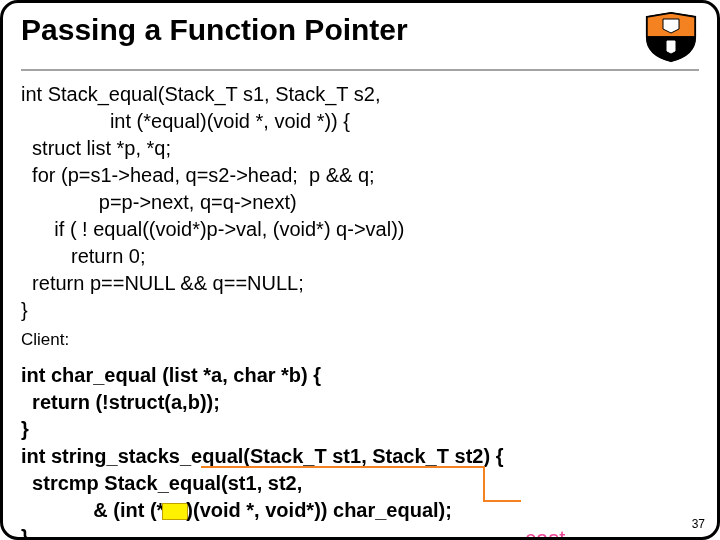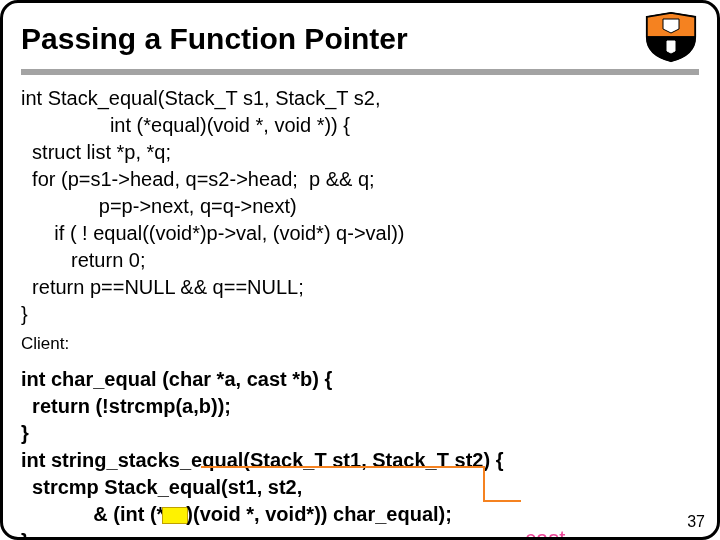--- a/index.html
+++ b/index.html
@@ -7,23 +7,23 @@
   .slide {
     width: 720px; height: 540px;
     border: 3px solid #000;
     border-radius: 18px;
     padding: 8px 18px 10px 18px;
     position: relative;
     overflow: hidden;
   }
   .title-row {
     display: flex;
-    align-items: center;
+    align-items: flex-start;
     gap: 12px;
-    border-bottom: 6px solid #a3a3a3;
+    border-bottom: 2px solid #a3a3a3;
     padding-bottom: 6px;
     margin-bottom: 10px;
   }
   .title {
     font-size: 30px;
     font-weight: bold;
     color: #000;
     flex: 1;
     line-height: 1.1;
     padding-top: 2px;
@@ -55,21 +55,21 @@
   }
   .callout-line {
     position: absolute;
     border-bottom: 2px solid #f58220;
   }
   .callout-line.v1 { border-left: 2px solid #f58220; border-bottom: none; }
   .page-num {
     position: absolute;
     right: 12px;
     bottom: 6px;
-    font-size: 16px;
+    font-size: 12px;
     color: #000;
   }
 </style>
 </head>
 <body>
 
 <div class="slide">
 
   <div class="title-row">
     <div class="title">Passing a Function Pointer</div>
@@ -87,22 +87,22 @@
   struct list *p, *q;
   for (p=s1-&gt;head, q=s2-&gt;head;  p &amp;&amp; q;
               p=p-&gt;next, q=q-&gt;next)
       if ( ! equal((void*)p-&gt;val, (void*) q-&gt;val))
          return 0;
   return p==NULL &amp;&amp; q==NULL;
 }</pre>
 
   <div class="client">Client:</div>
 
-  <pre class="code bold">int char_equal (char *a, cast *b) {</pre>
-  <pre class="code bold">  return (!strcmp(a,b));</pre>
+  <pre class="code bold">int char_equal (list *a, char *b) {</pre>
+  <pre class="code bold">  return (!struct(a,b));</pre>
   <pre class="code bold">}</pre>
   <pre class="code bold">int string_stacks_equal(Stack_T st1, Stack_T st2) {</pre>
   <pre class="code bold">  strcmp Stack_equal(st1, st2,</pre>
 
   <div class="highlight-row">
     <pre class="code bold" style="display:inline">             &amp; (int (*</pre><span style="display:inline-block;width:26px;height:17px;background:#fff200;border:1px solid #bfa000;vertical-align:-3px;margin:0 -2px 0 -2px;"></span><pre class="code bold" style="display:inline">)(void *, void*)) char_equal);</pre>
   </div>
 
   <pre class="code bold">}</pre>
 

